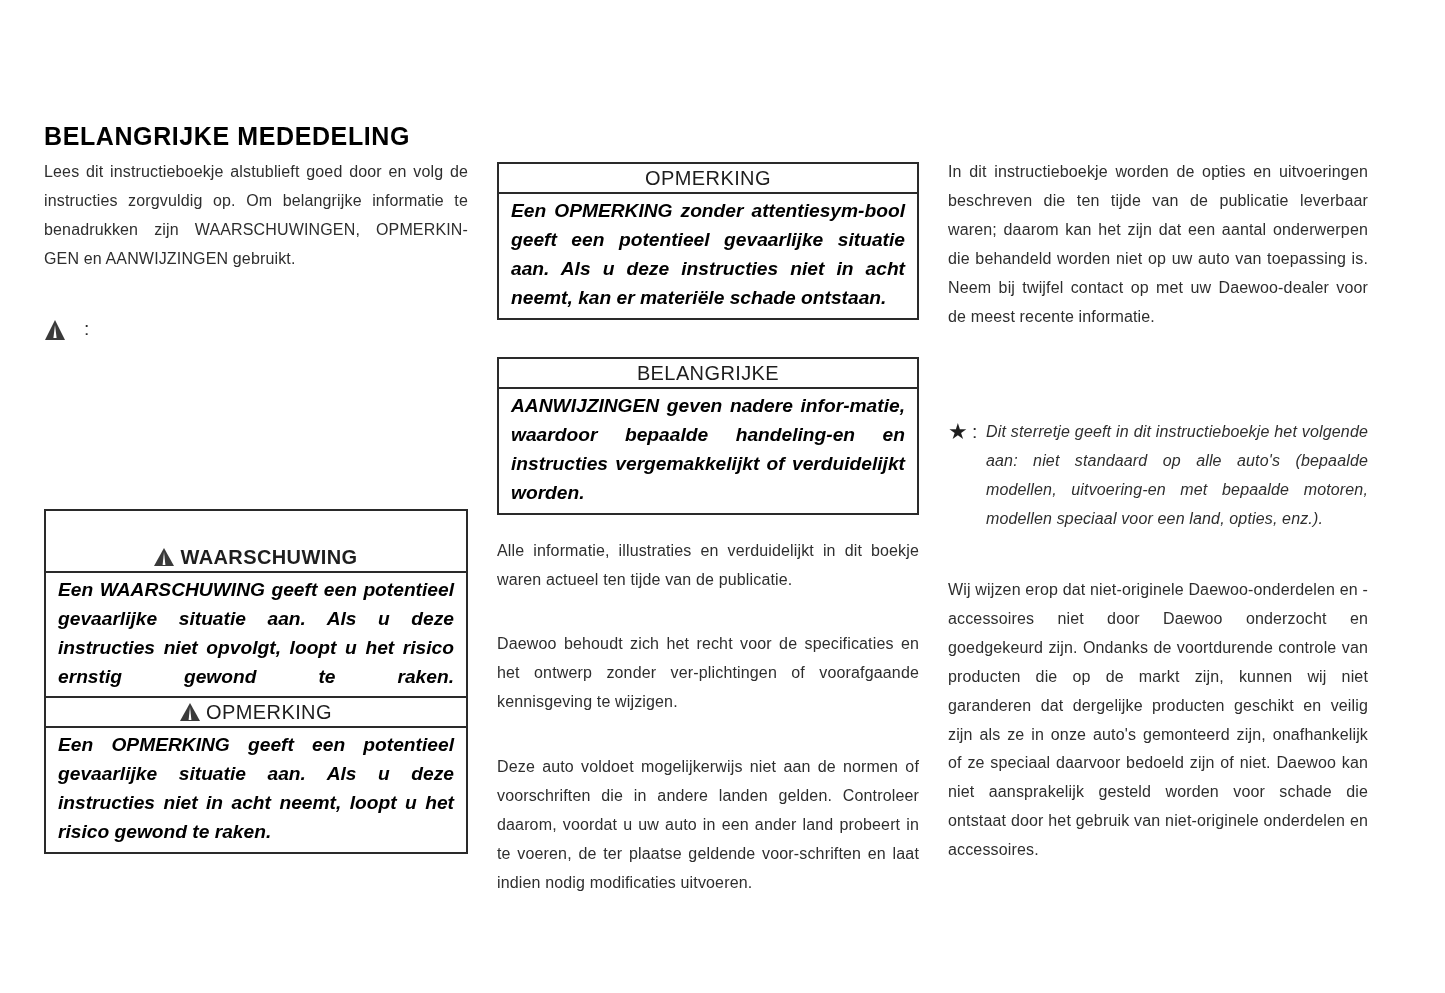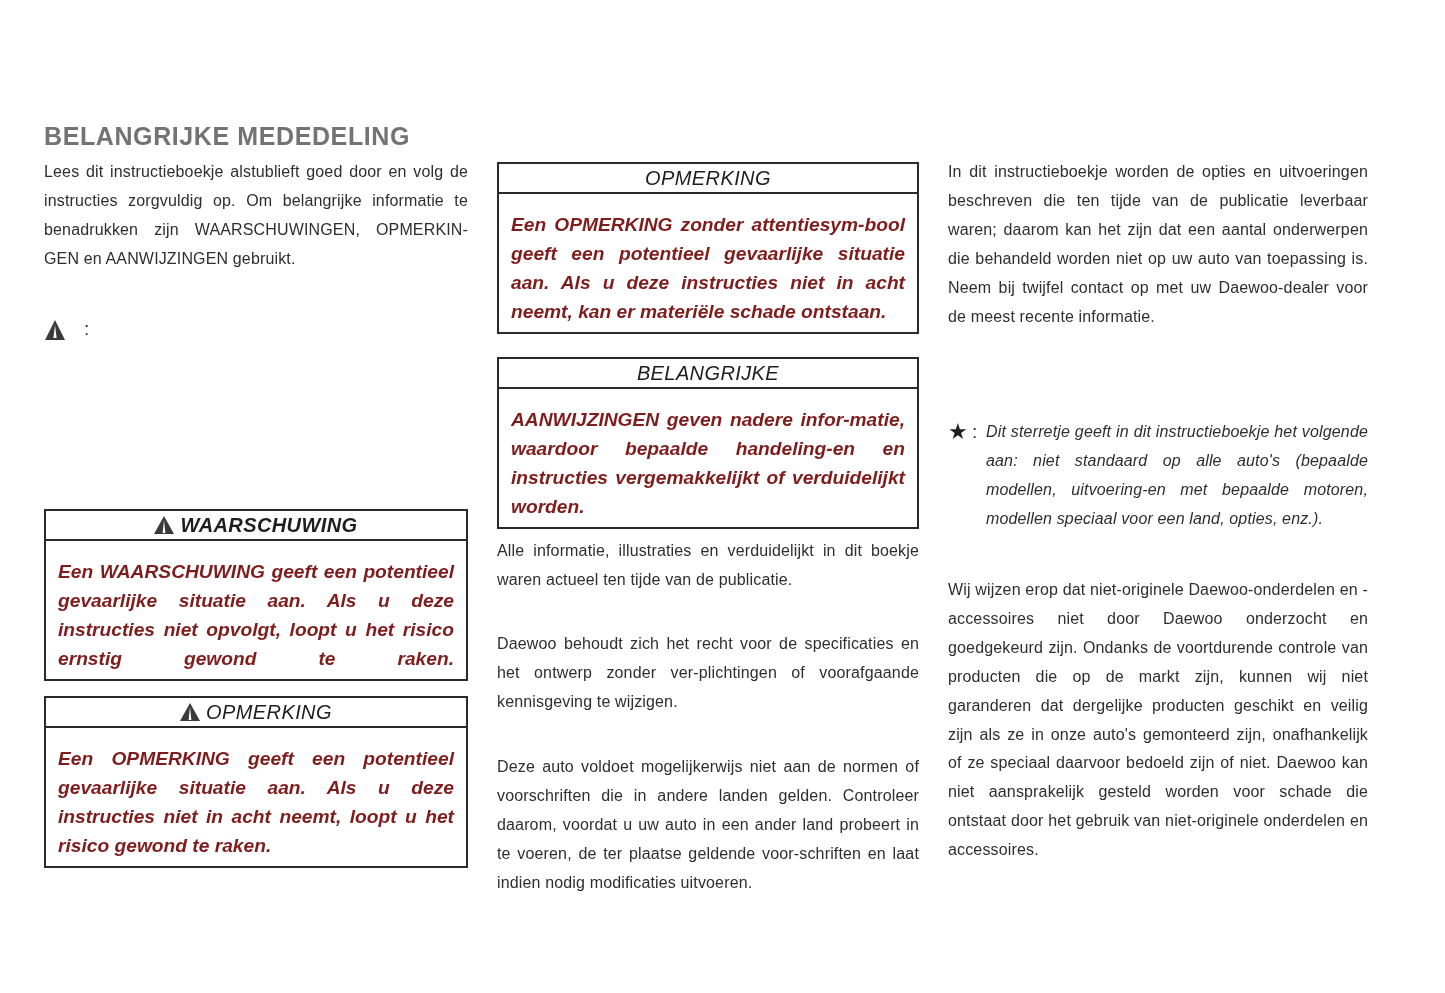--- a/index.html
+++ b/index.html
@@ -5,21 +5,21 @@
     html, body { margin: 0; padding: 0; background: #ffffff; }
     body {
       width: 1445px; height: 993px; position: relative; overflow: hidden;
       font-family: "Liberation Sans", "DejaVu Sans", sans-serif;
       color: #2a2a2a;
     }
 
     .heading {
       position: absolute; top: 122px; left: 44px;
       font-size: 25px; font-weight: bold; letter-spacing: 0.6px;
-      color: #737373; margin: 0;
+      color: #000000; margin: 0;
     }
     .body-text {
       font-size: 16px; line-height: 28.9px; text-align: justify;
       text-align-last: left; margin: 0; color: #2e2e2e;
       letter-spacing: 0.15px;
     }
 
     .intro { position: absolute; top: 158px; left: 44px; width: 424px; }
 
     .symbol-note { position: absolute; top: 315px; left: 44px; width: 424px; }
@@ -29,27 +29,27 @@
     .symbol-note .colon { position: absolute; left: 40px; top: 0; font-size: 19.2px; line-height: 28.9px; }
     .symbol-note .text { margin-left: 52px; }
 
     .box {
       position: absolute; border: 2px solid #2a2a2a; background: #fff;
     }
     .box-title {
       border-bottom: 2px solid #2a2a2a;
       text-align: center; font-size: 20px; line-height: 28px;
       color: #1e1e1e; letter-spacing: 0.4px;
-      display: flex; align-items: center; justify-content: center; gap: 6px; font-style: italic;
+      display: flex; align-items: center; justify-content: center; gap: 6px;
     }
-    .box-title.bold { font-weight: bold; }
+    .box-title.bold { font-weight: bold; margin-top: 32px; }
     .box-body {
-      padding: 16px 12px 6px 12px;
+      padding: 2px 12px 6px 12px;
       font-size: 19.2px; line-height: 29px; font-style: italic; font-weight: bold;
-      text-align: justify; color: #7f1d1d;
+      text-align: justify; color: #000000;
     }
     .tri { width: 20px; height: 18px; display: inline-block; }
 
     .box-waarschuwing { left: 44px; top: 509px; width: 420px; }
     .box-waarschuwing .box-body { text-align-last: justify; }
     .box-opmerking1 { left: 44px; top: 696px; width: 420px; }
     .box-opmerking2 { left: 497px; top: 162px; width: 418px; }
     .box-aanwijzing { left: 497px; top: 357px; width: 418px; }
 
     .col2-para1 { position: absolute; top: 537px; left: 497px; width: 422px; }

